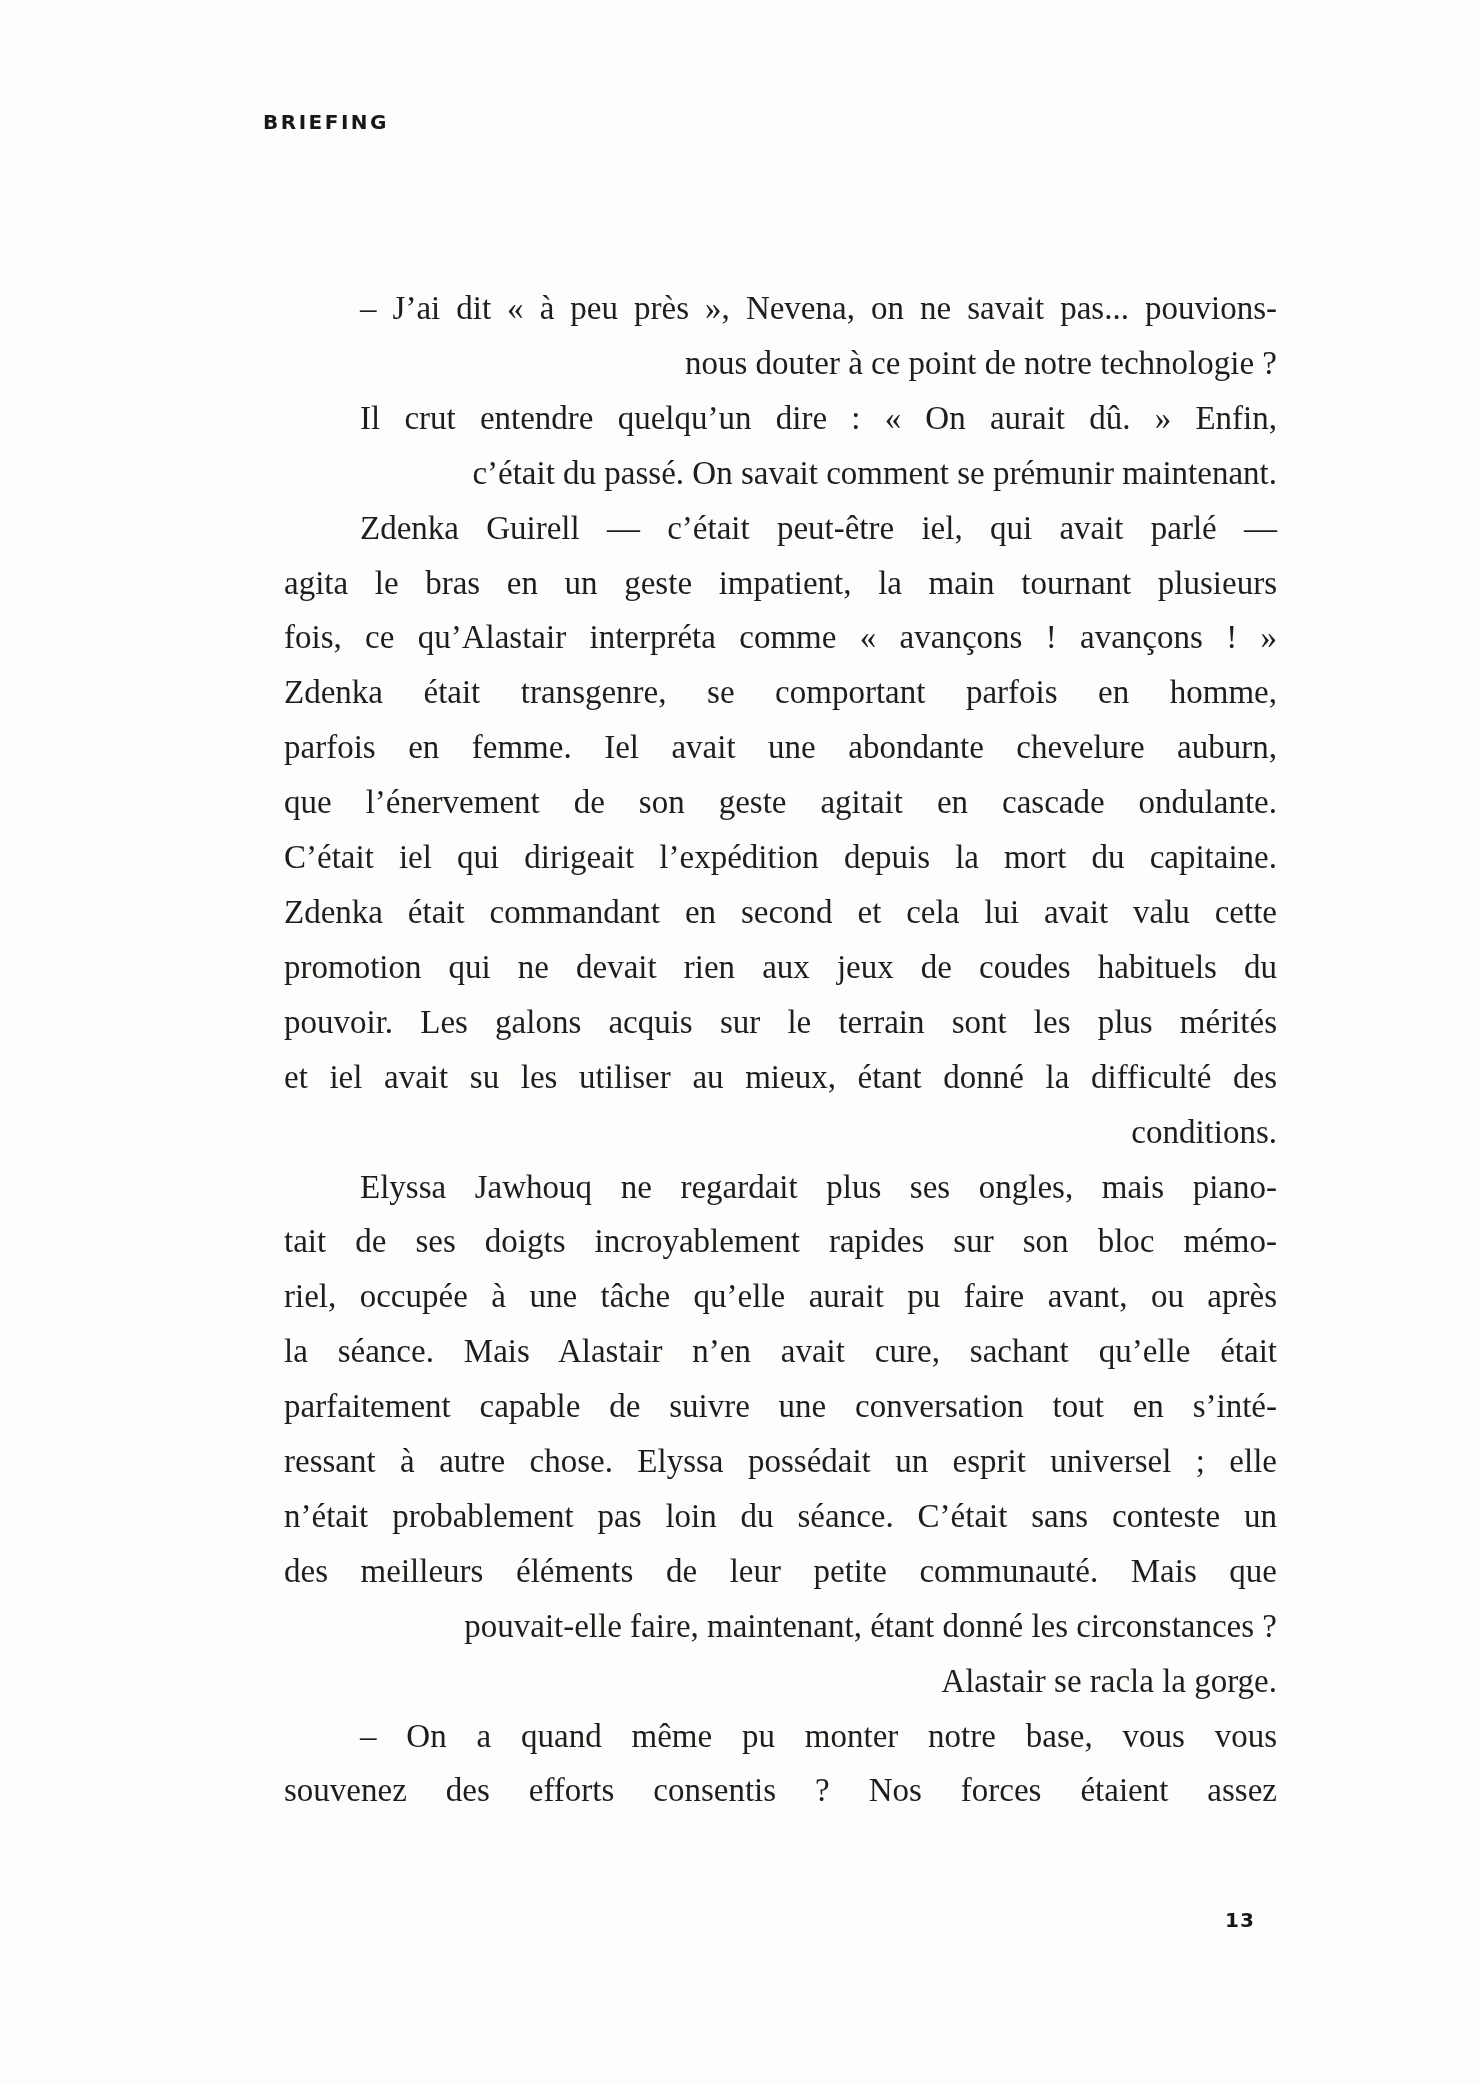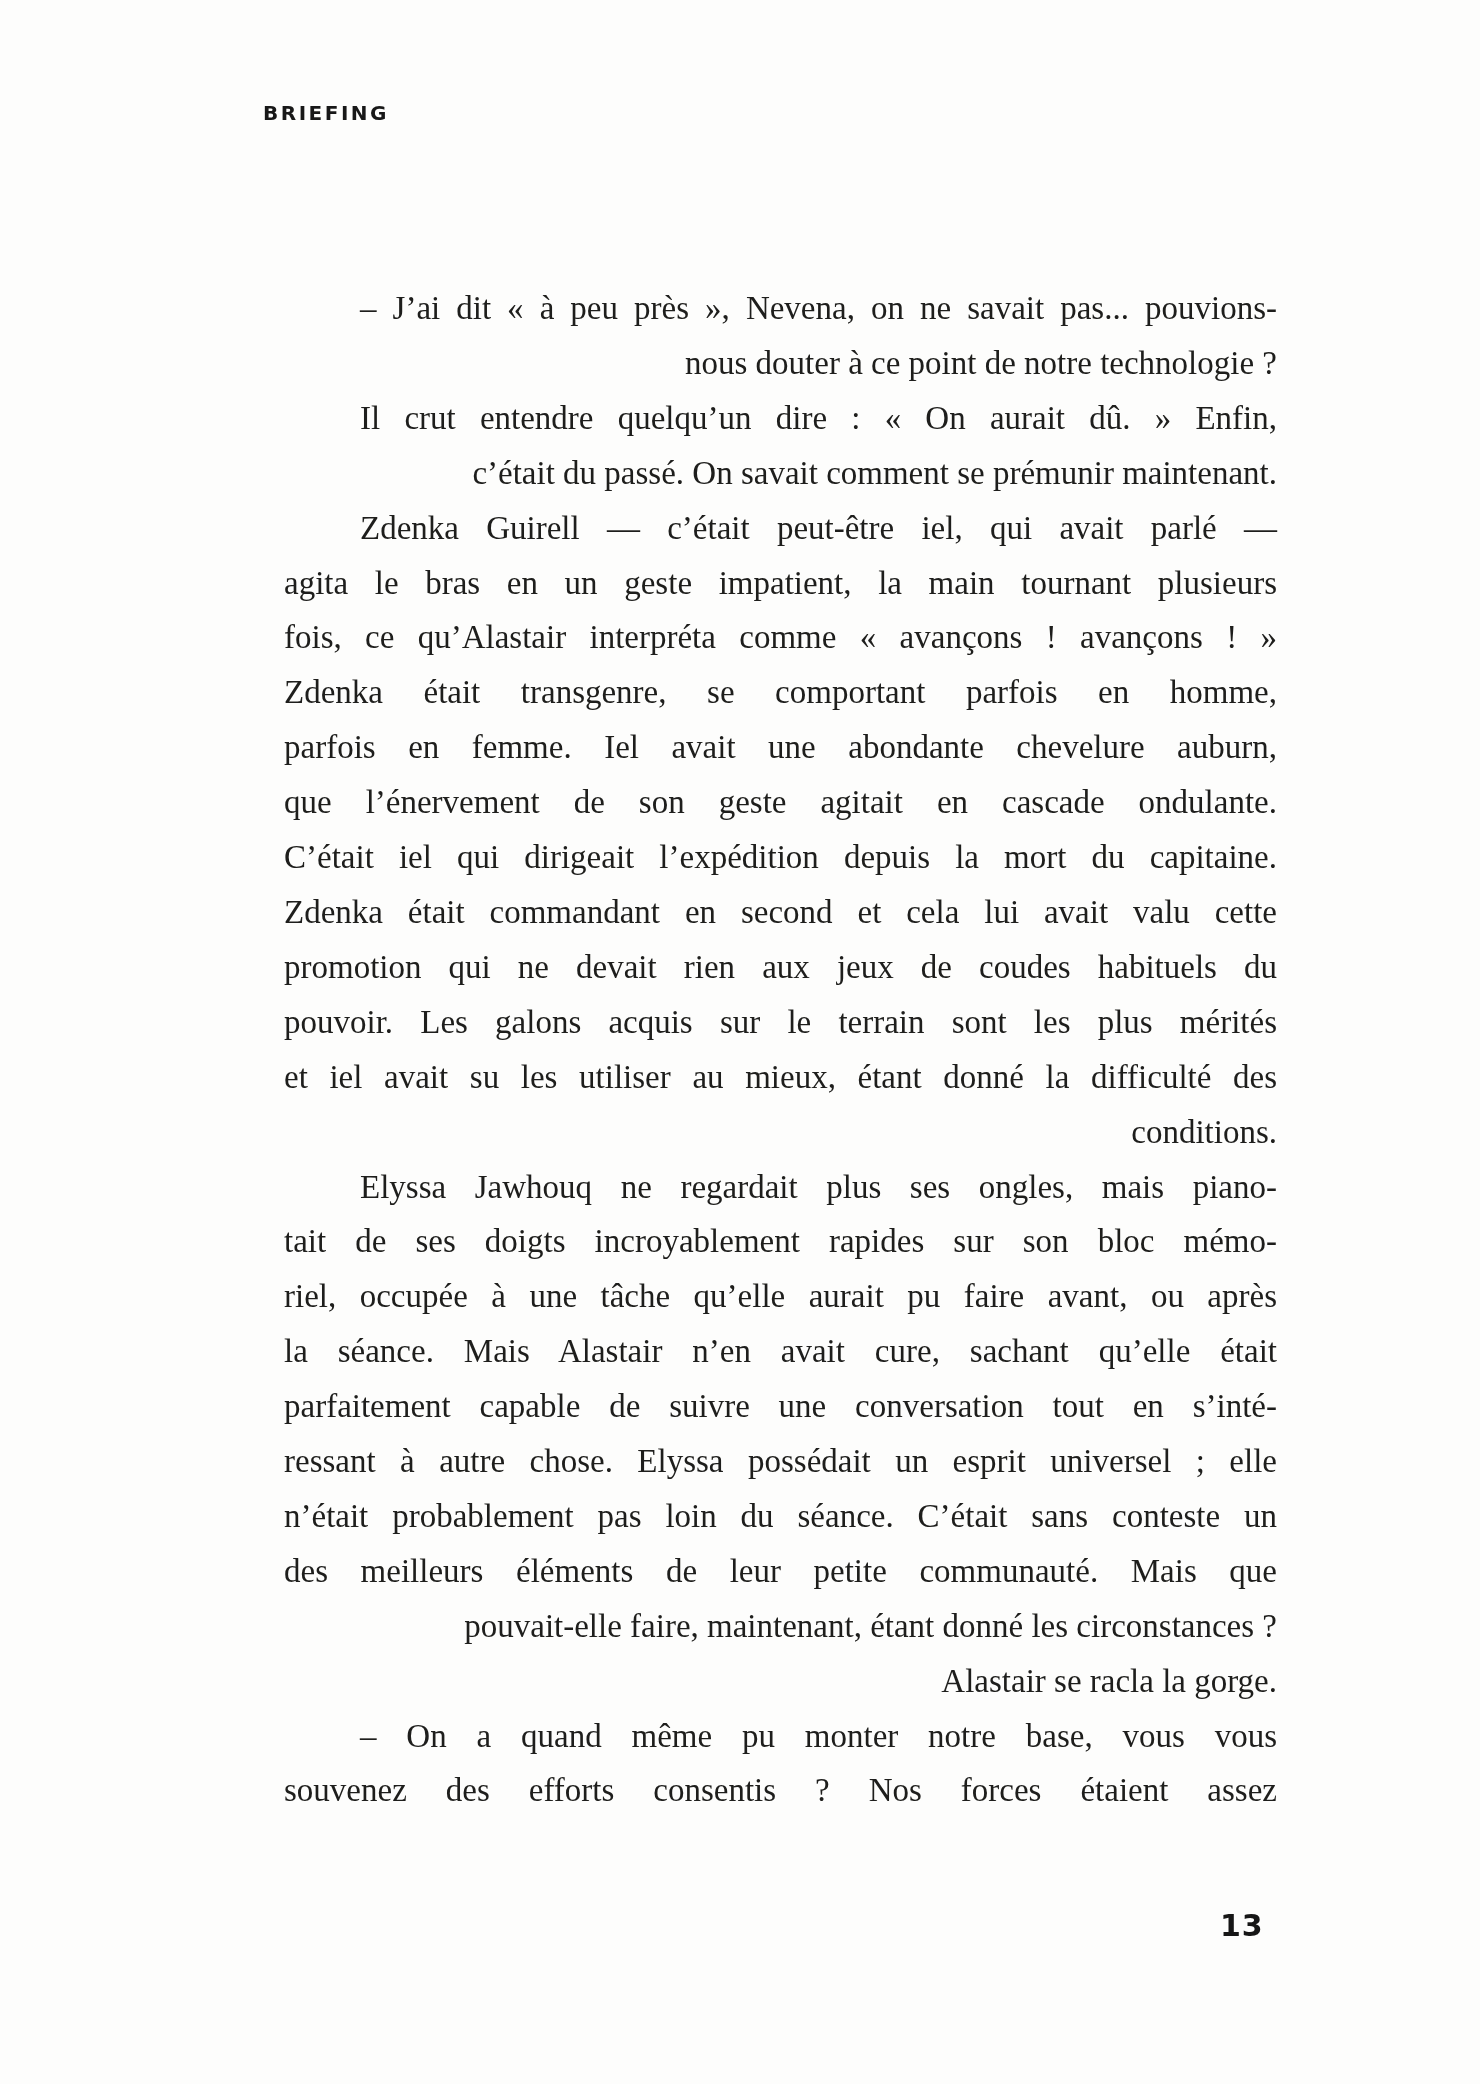--- a/index.html
+++ b/index.html
@@ -13,21 +13,21 @@
     height: 2084px;
     margin: 0 auto;
     background: #fdfdfc;
     color: #1e1e1c;
     overflow: hidden;
     font-family: "Liberation Serif", serif;
   }
   .running-header {
     position: absolute;
     left: 263px;
-    top: 101px;
+    top: 110px;
     font-family: "DejaVu Sans", sans-serif;
     font-size: 20px;
     font-weight: 700;
     letter-spacing: 2.5px;
     color: #181818;
   }
   .text-block {
     position: absolute;
     left: 264px;
     top: 281px;
@@ -49,21 +49,21 @@
   .line.indent {
     text-indent: 76px;
   }
   .page-number {
     position: absolute;
     left: 1220px;
     top: 1908px;
     width: 40px;
     text-align: center;
     font-family: "DejaVu Sans", sans-serif;
-    font-size: 30px;
+    font-size: 20px;
     font-weight: 700;
     letter-spacing: 1px;
     color: #161616;
   }
 </style>
 </head>
 <body>
 
 <div class="page">
   <div class="running-header">BRIEFING</div>

